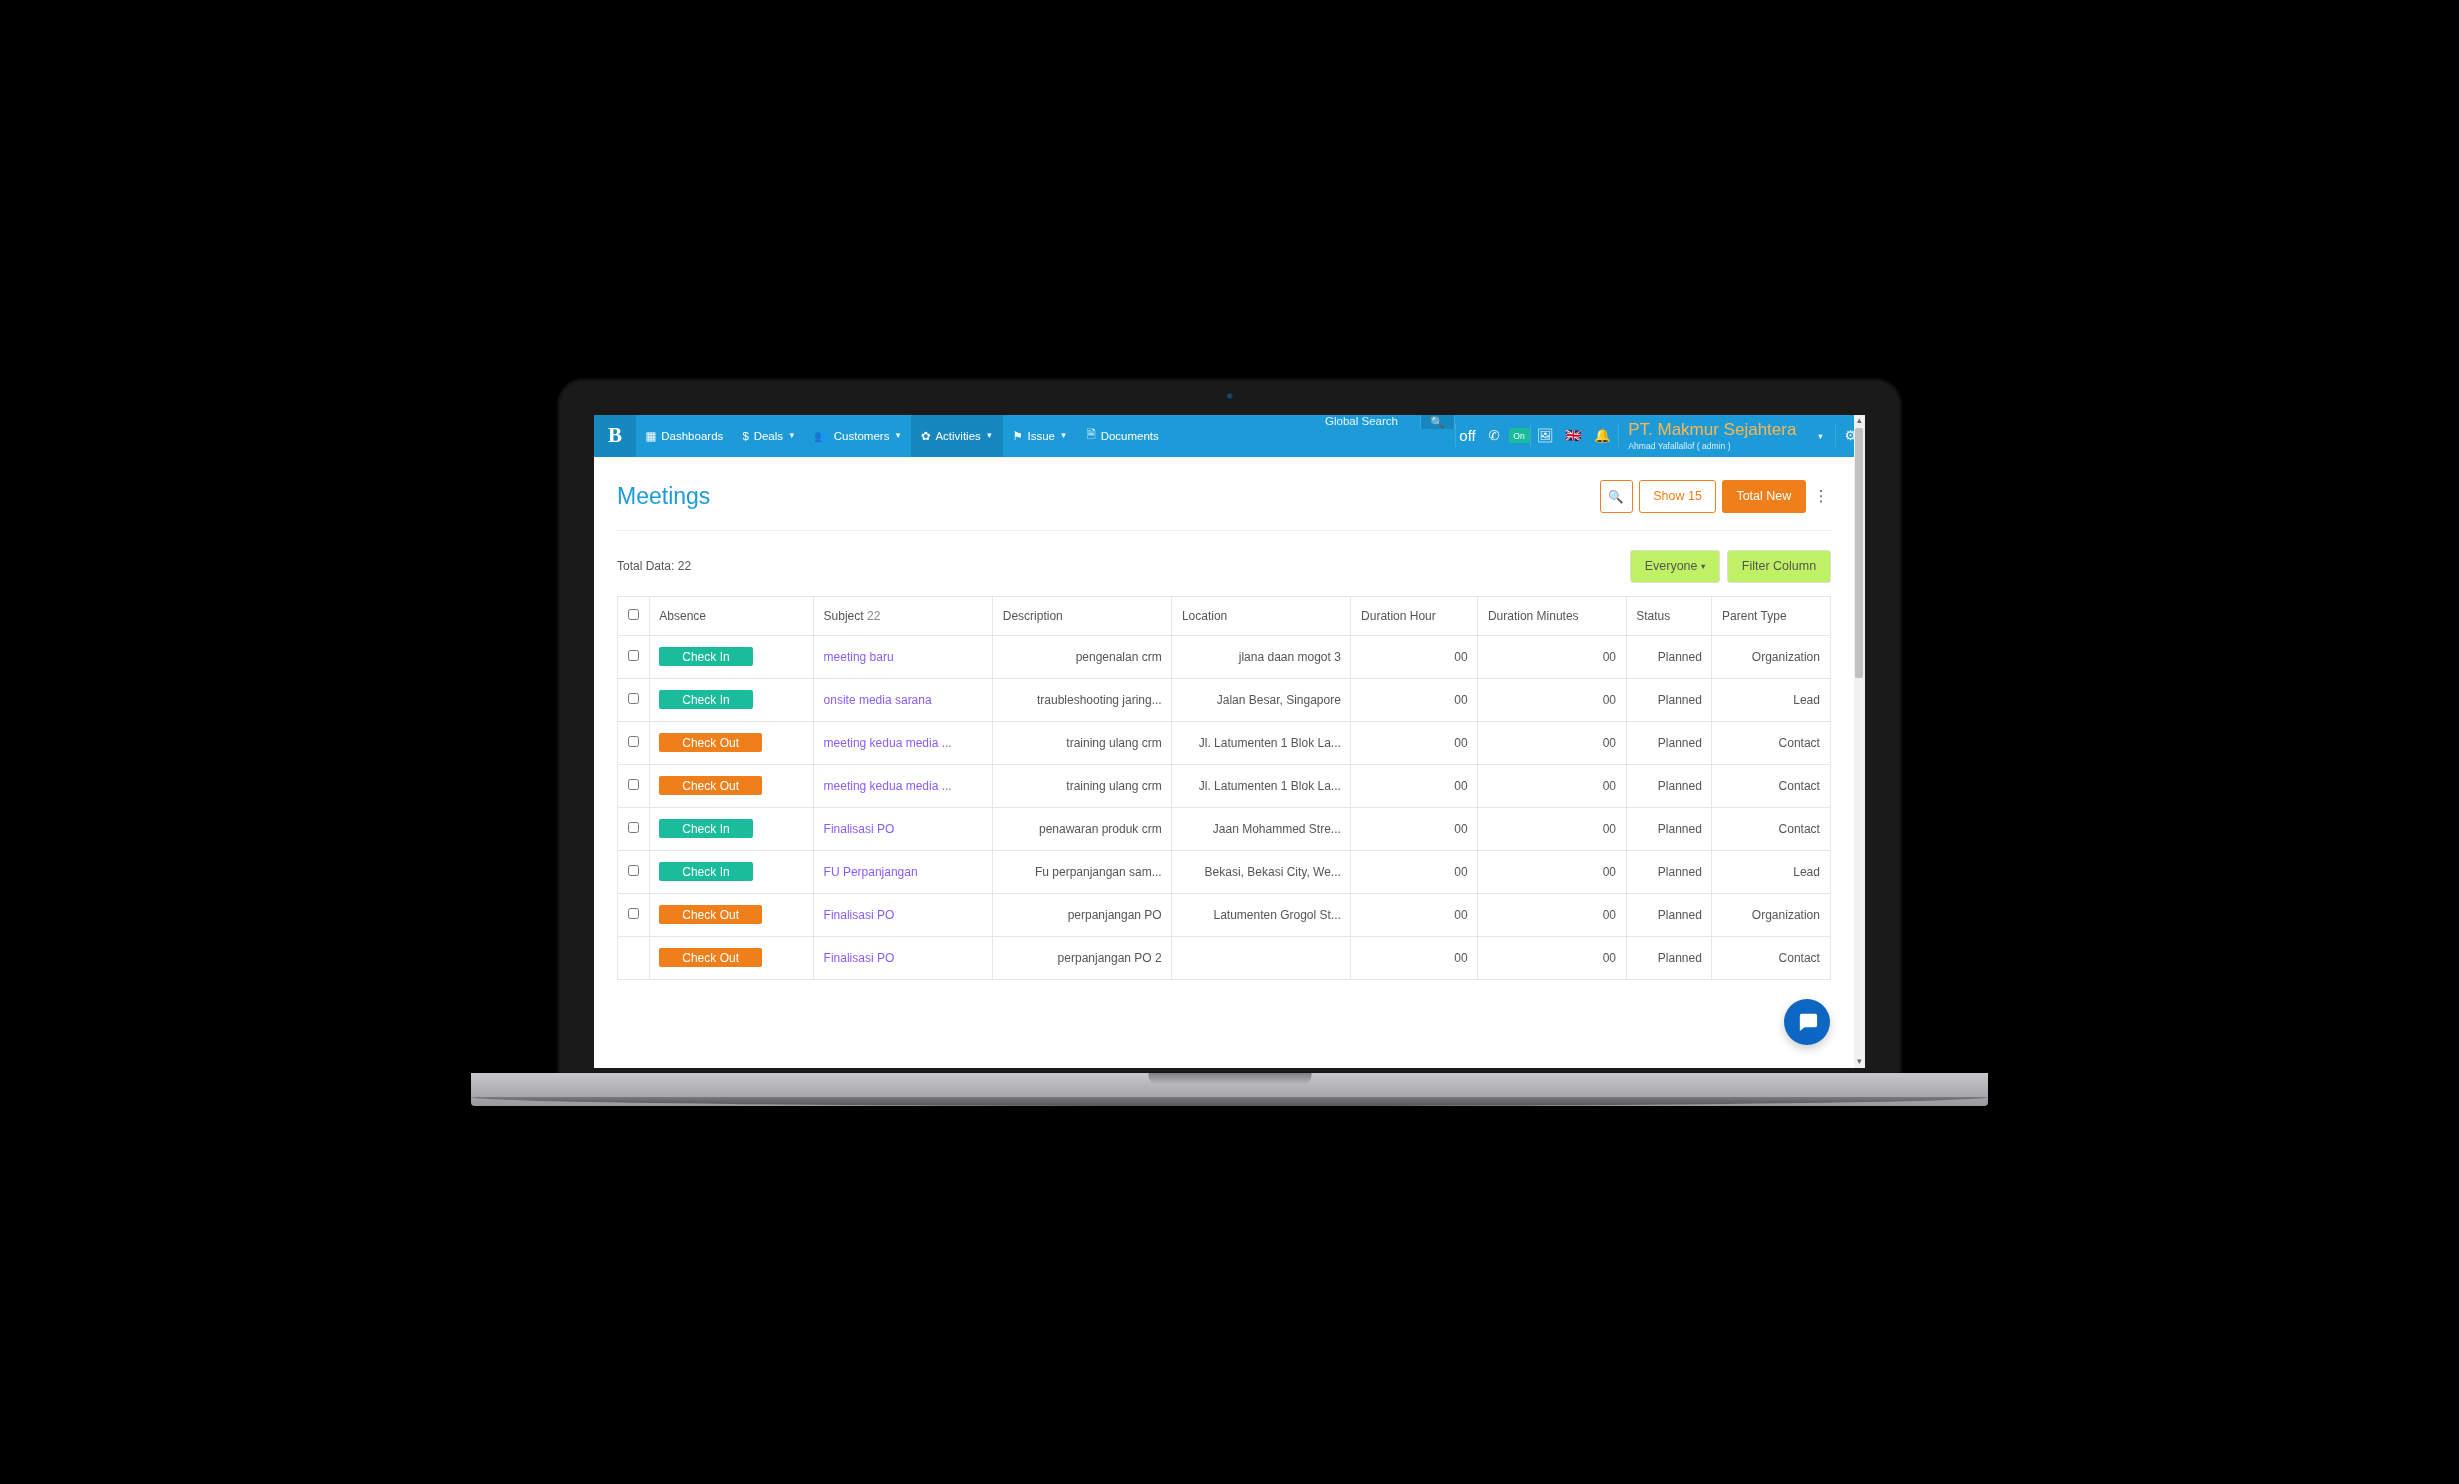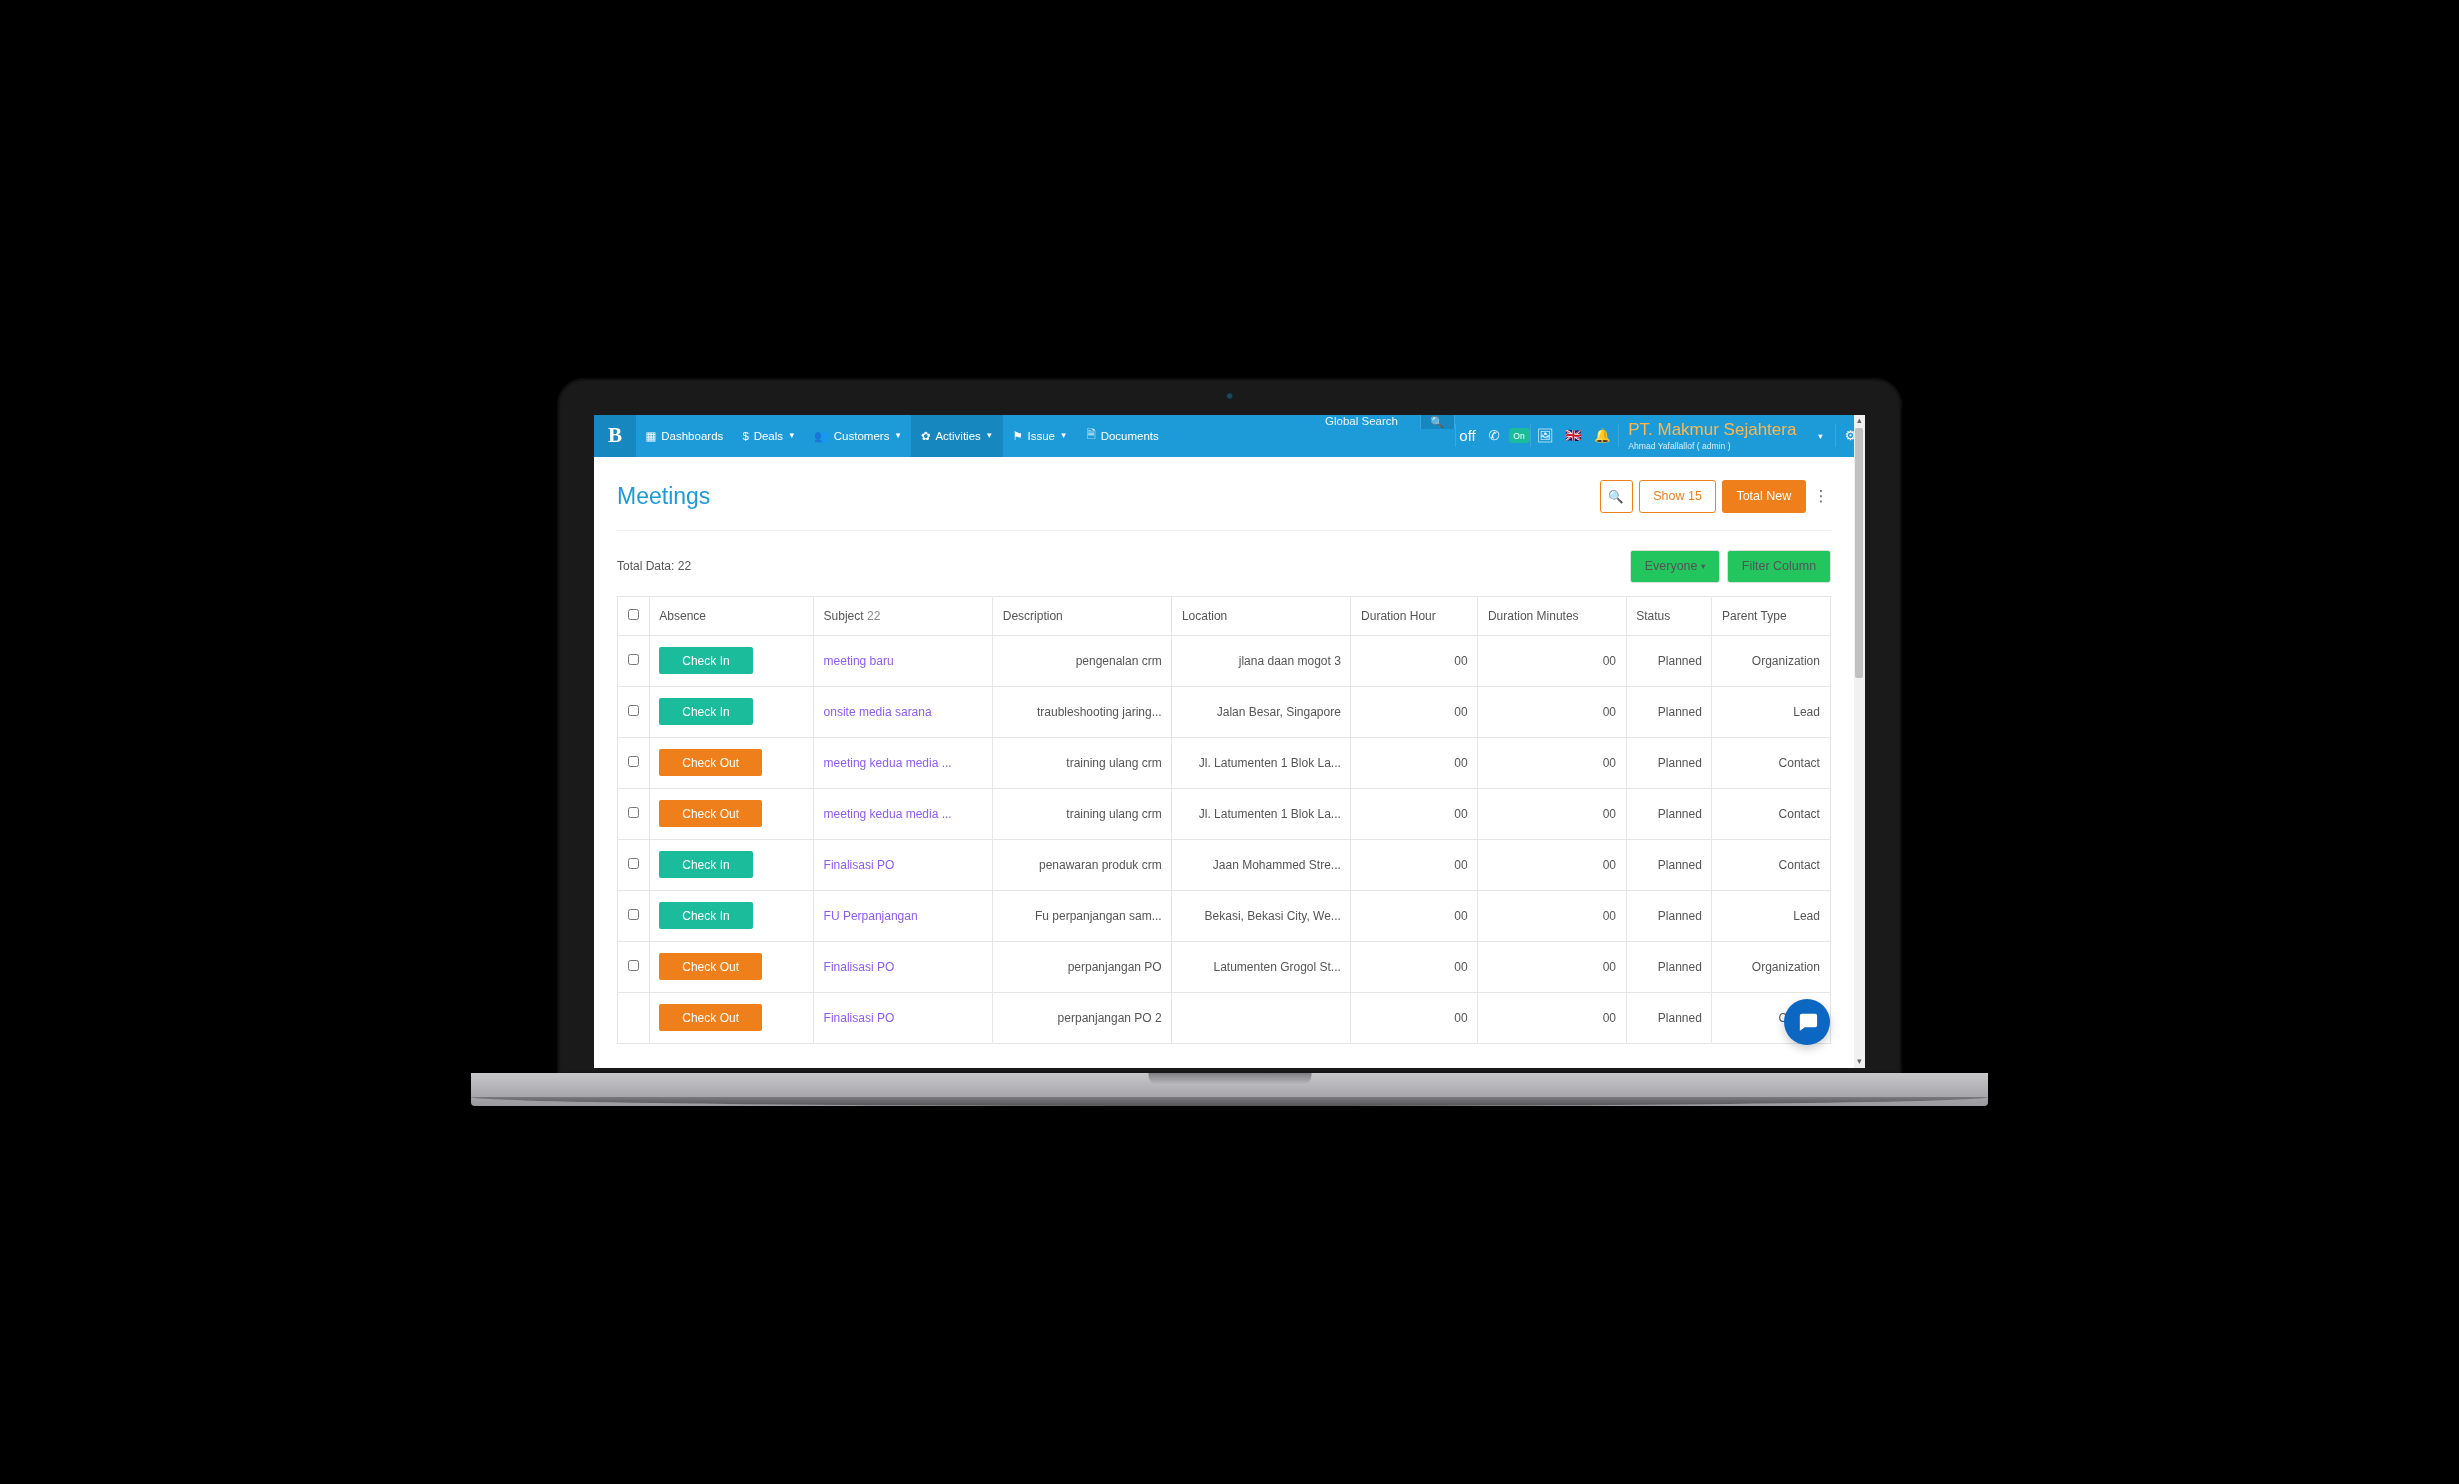--- a/index.html
+++ b/index.html
@@ -45,28 +45,28 @@
 .page-hdr { display: flex; align-items: center; padding: 23px 0 17.3px; border-bottom: 1px solid #eee; }
 .page-title { color: #1d9bd8; font-size: 23px; font-weight: 400; flex: 1; }
 .btn { display: inline-flex; align-items: center; justify-content: center; height: 33px; padding: 0 13.4px; font-size: 12.5px; border-radius: 2.9px; cursor: pointer; border: 1px solid transparent; }
 .btn-ic { width: 33px; padding: 0; }
 .btn-outline { border-color: #ef7f1a; color: #ef7f1a; background: #fff; margin-right: 5.8px; }
 .btn-orange { background: #ef7f1a; color: #fff; }
 .kebab { width: 19px; text-align: center; color: #666; font-size: 15.4px; line-height: 0.5; cursor: pointer; margin-left: 5.8px; }
 
 .subbar { display: flex; align-items: center; padding: 19px 0 13.4px; }
 .total-data { font-size: 12px; color: #555; flex: 1; }
-.btn-plain { border: 1px solid #ddd; color: #555; background: #22c55e; margin-left: 7.7px; }
+.btn-plain { border: 1px solid #ddd; color: #555; background: #bef264; margin-left: 7.7px; }
 
 table { width: 100%; border-collapse: collapse; border: 1px solid #e6e6e6; font-size: 12px; }
 th, td { border: 1px solid #e6e6e6; padding: 11.5px 9.6px; text-align: left; vertical-align: middle; white-space: nowrap; overflow: hidden; text-overflow: ellipsis; max-width: 134px; }
 th { font-weight: 400; color: #555; background: #fff; }
 .chk { width: 31px; text-align: center; }
 input[type=checkbox] { width: 11.5px; height: 11.5px; }
-.abs-btn { display: inline-flex; align-items: center; justify-content: center; height: 27px; padding: 0 23px; color: #fff; font-size: 12px; border-radius: 1.9px; min-width: 92px; }
+.abs-btn { display: inline-flex; align-items: center; justify-content: center; height: 19px; padding: 0 23px; color: #fff; font-size: 12px; border-radius: 1.9px; min-width: 92px; }
 .abs-in { background: #1abc9c; }
 .abs-out { background: #ef7f1a; }
 td.subj { color: #8b5cf6; }
 td.txt { color: #555; text-align: right; }
 
 .chat-fab { position: absolute; bottom: 23px; right: 35px; width: 46px; height: 46px; border-radius: 50%; background: #0b67c2; display: flex; align-items: center; justify-content: center; box-shadow: 0 3.8px 9.6px rgba(0,0,0,.2); }
 .chat-fab svg { width: 23px; height: 23px; fill: #fff; }
 </style>
 </head>
 <body>

